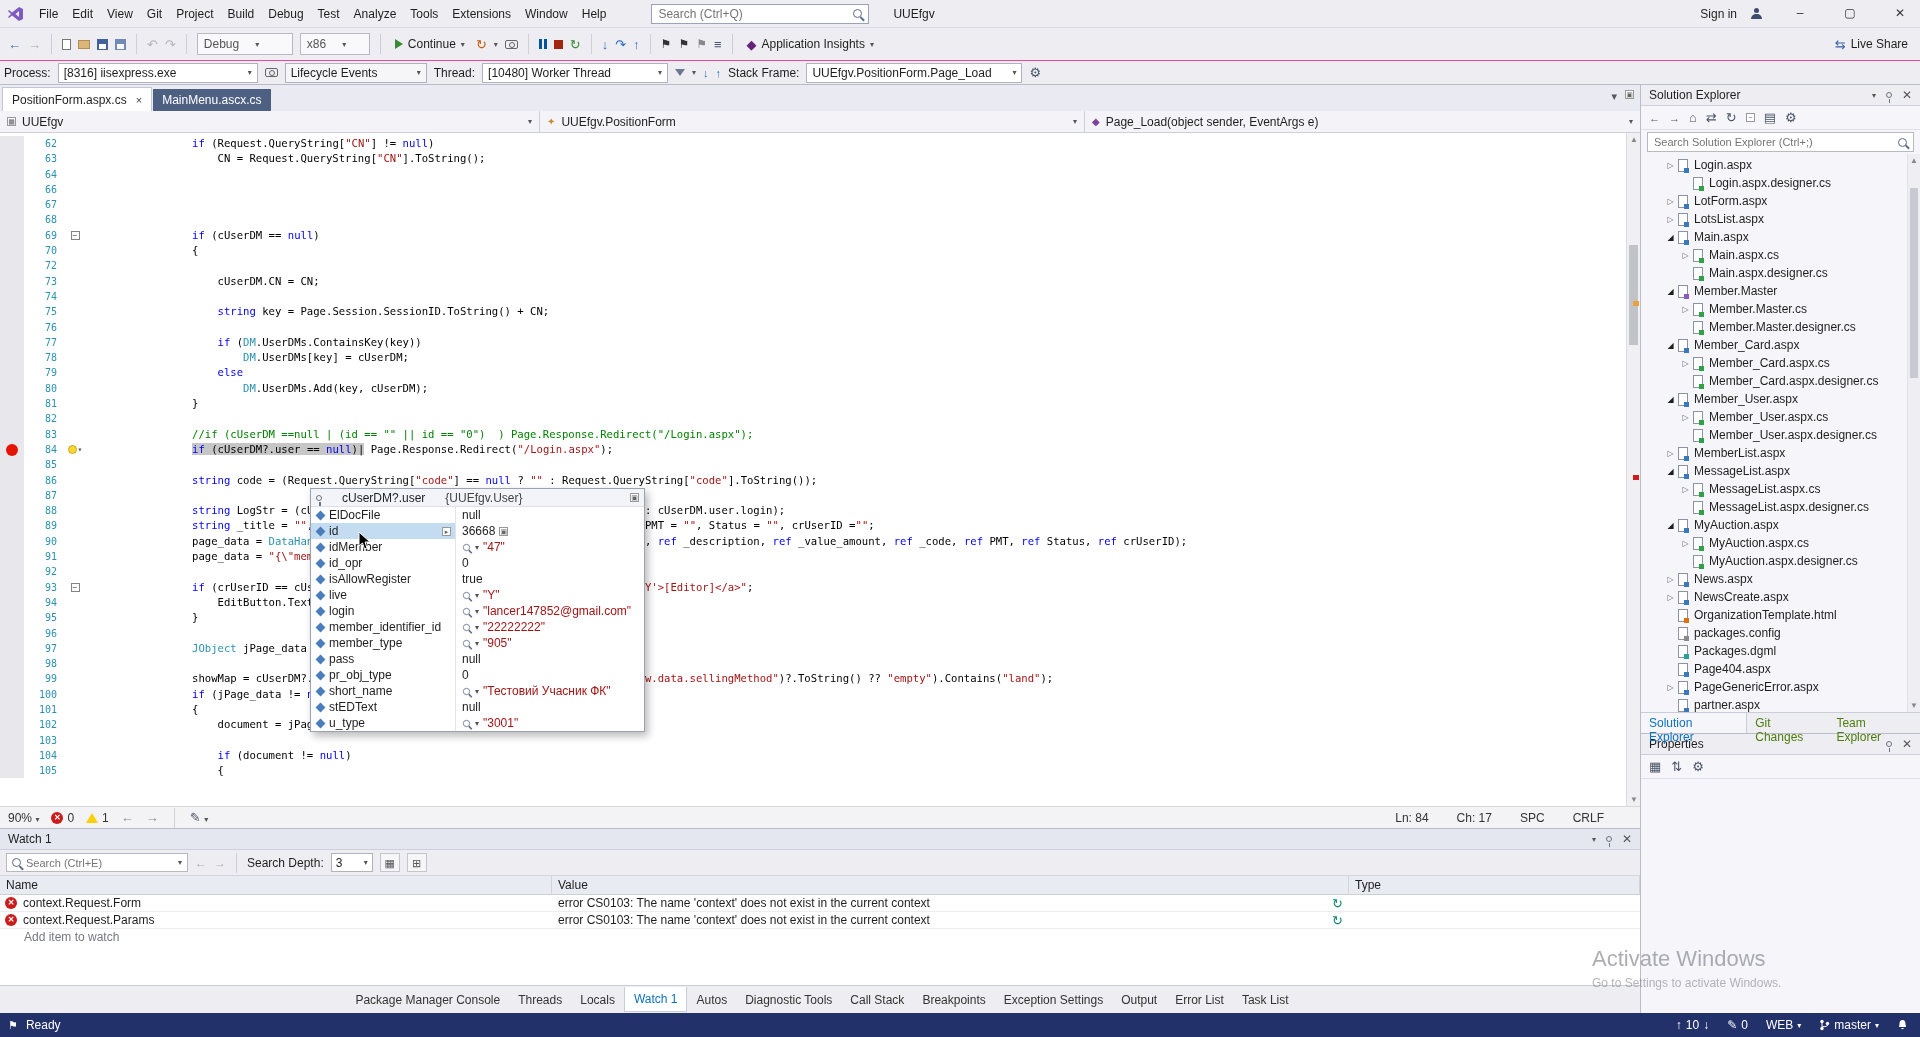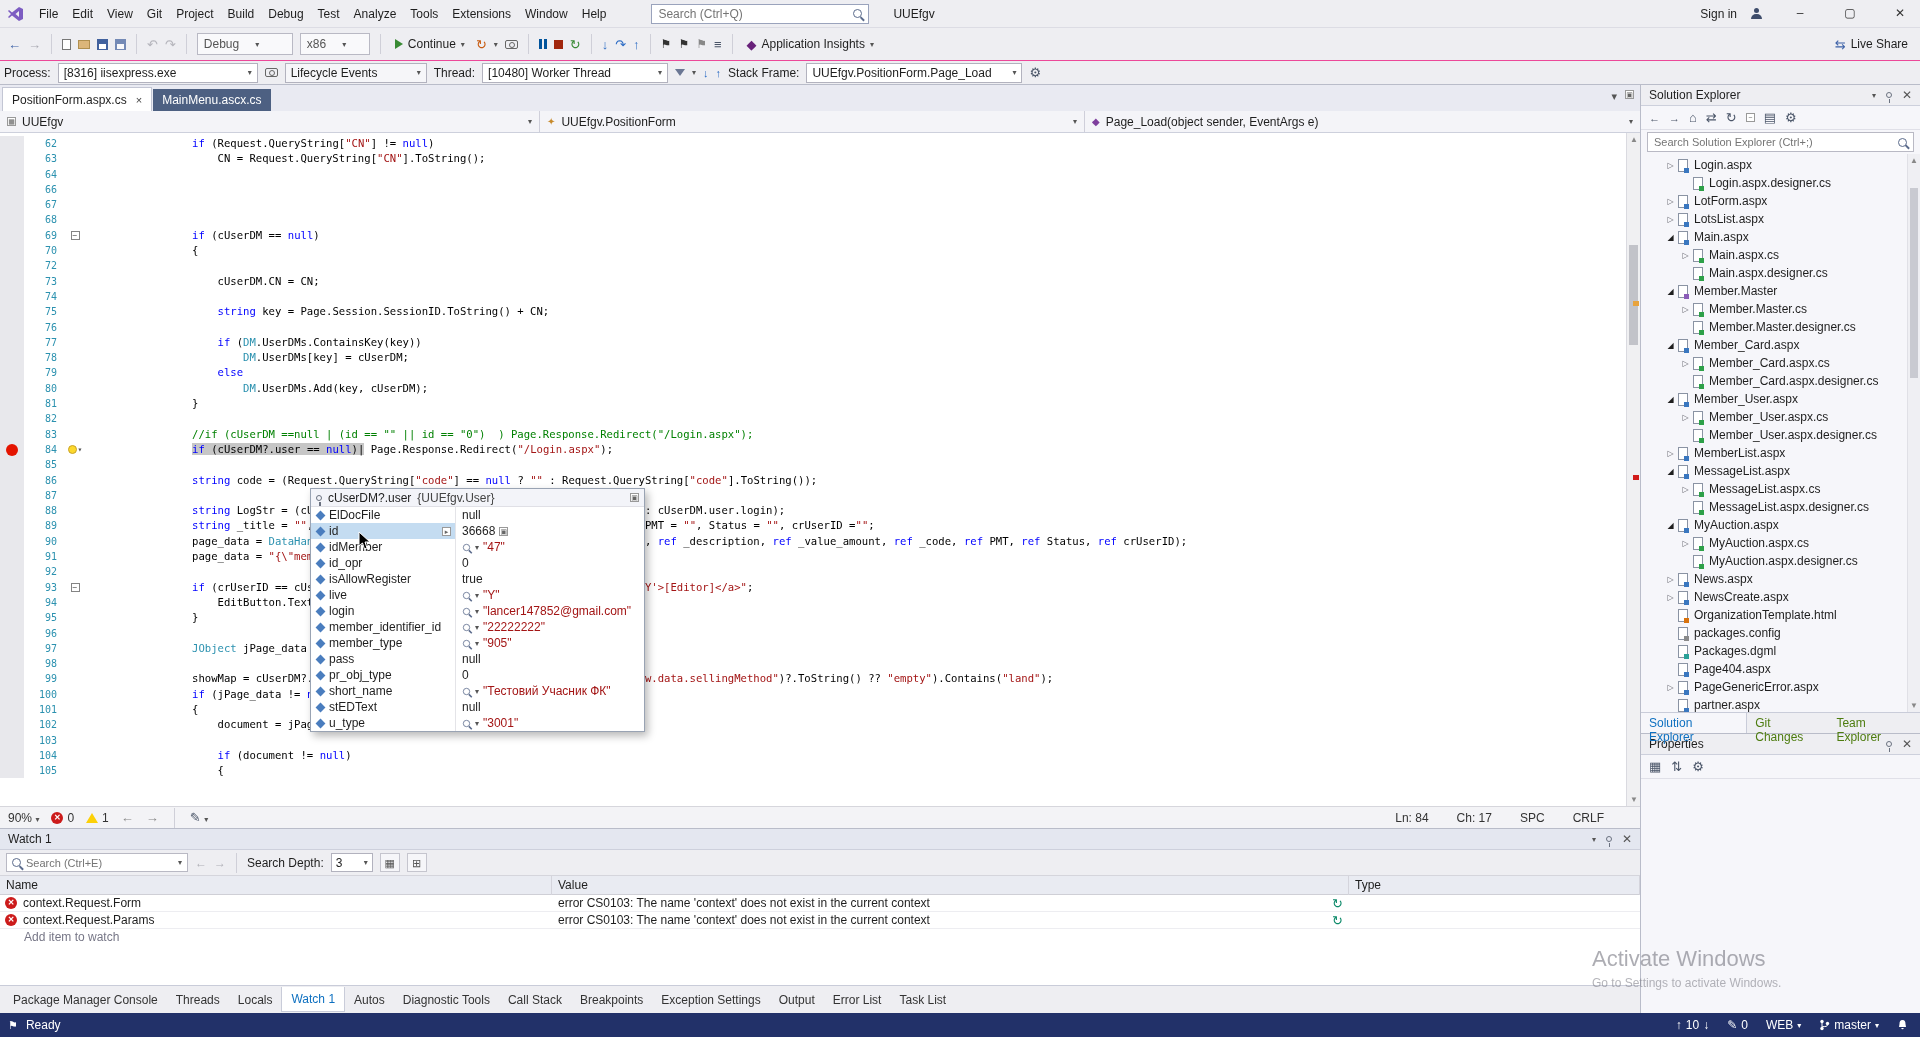--- a/index.html
+++ b/index.html
@@ -90,21 +90,21 @@
 
   
   .vscroll { position:absolute; right:0; top:0; width:14px; height:100%; background:#F0F0F2; border-left:1px solid #DADAE0; font-size:8px; color:#888; text-align:center;}
   .vs-up { position:absolute; top:2px; left:3px;} .vs-dn { position:absolute; bottom:2px; left:3px;}
   .vs-thumb { position:absolute; left:2px; width:9px; top:112px; height:100px; background:#C2C3C9;}
   .vs-mark-o { position:absolute; right:1px; width:6px; height:5px; background:#E8A33D; top:168px;}
   .vs-mark-r { position:absolute; right:1px; width:6px; height:5px; background:#D11B1B; top:342px;}
 
   
   .datatip { position:absolute; left:310px; top:355px; width:335px; background:#fff; border:1px solid #99A3B3; box-shadow:3px 4px 8px rgba(0,0,0,.28); z-index:6; font-size:12px;}
-  .dt-header { height:18px; display:flex; align-items:center; gap:6px; padding:0 5px; background:#F3F4F9; border-bottom:1px solid #E0E0E6;}
+  .dt-header { height:18px; display:flex; align-items:center; gap:20px; padding:0 5px; background:#F3F4F9; border-bottom:1px solid #E0E0E6;}
   .dt-header .expr { color:#1E1E1E; }
   .dt-header .val { color:#444; flex:1;}
   .dt-row { height:16px; display:flex; align-items:center;}
   .dt-name { width:145px; flex:none; display:flex; align-items:center; gap:5px; padding:0 4px 0 6px; border-right:1px solid #E4E4E8; height:100%; position:relative;}
   .dt-row.sel .dt-name { background:#C4DCF1; }
   .dt-val { flex:1; display:flex; align-items:center; gap:4px; padding-left:6px; color:#1E1E1E;}
   .dt-val.str { color:#A31515; }
   .dt-mag { transform:scale(.8); }
   .boxic { width:9px;height:9px;border:1px solid #999;font-size:7px;line-height:8px;text-align:center;color:#666;display:inline-block;background:#fff;flex:none;}
 
@@ -126,21 +126,21 @@
   .wt-iconbtn { width:20px; height:19px; border:1px solid #C5C5CE; background:#F6F6F9; text-align:center; line-height:18px; font-size:11px; color:#555;}
   .watch-grid-header { height:19px; display:grid; grid-template-columns:552px 797px 1fr; background:#E9EBF2; border-bottom:1px solid #CFCFD6;}
   .watch-grid-header div { padding-left:6px; line-height:19px; border-right:1px solid #D4D4DC; }
   .watch-row { height:17px; display:grid; grid-template-columns:552px 797px 1fr; border-bottom:1px solid #EDEDF1; align-items:center;}
   .w-name { display:flex; align-items:center; gap:6px; padding-left:5px;}
   .w-val { position:relative; padding-left:6px; white-space:nowrap; overflow:hidden;}
   .w-refresh { position:absolute; right:6px; top:0; color:#0D8A6A; font-size:13px;}
   .w-add { color:#767686; padding-left:24px; height:17px; line-height:17px;}
 
   
-  .bottom-tabs { height:28px; background:#EEEEF2; border-top:1px solid #C9CCD9; display:flex; align-items:center; padding-left:4px;}
+  .bottom-tabs { height:28px; background:#EEEEF2; border-top:1px solid #C9CCD9; display:flex; align-items:center; padding-left:4px;justify-content:center;}
   .btab { padding:5px 9px; color:#333; }
   .btab.active { background:#fff; color:#0E70C0; border:1px solid #C9CCD9; border-top:none;}
 
   
   .statusbar { height:24px; background:#223169; color:#fff; display:flex; align-items:center; padding:0 12px 0 8px; gap:8px; font-size:12px;}
   .sb-right { margin-left:auto; display:flex; align-items:center; gap:18px;}
   .sb-item { display:flex; align-items:center; gap:4px; }
 
   
   .se { height:648px; display:flex; flex-direction:column; background:#F6F6FA; position:relative;}

